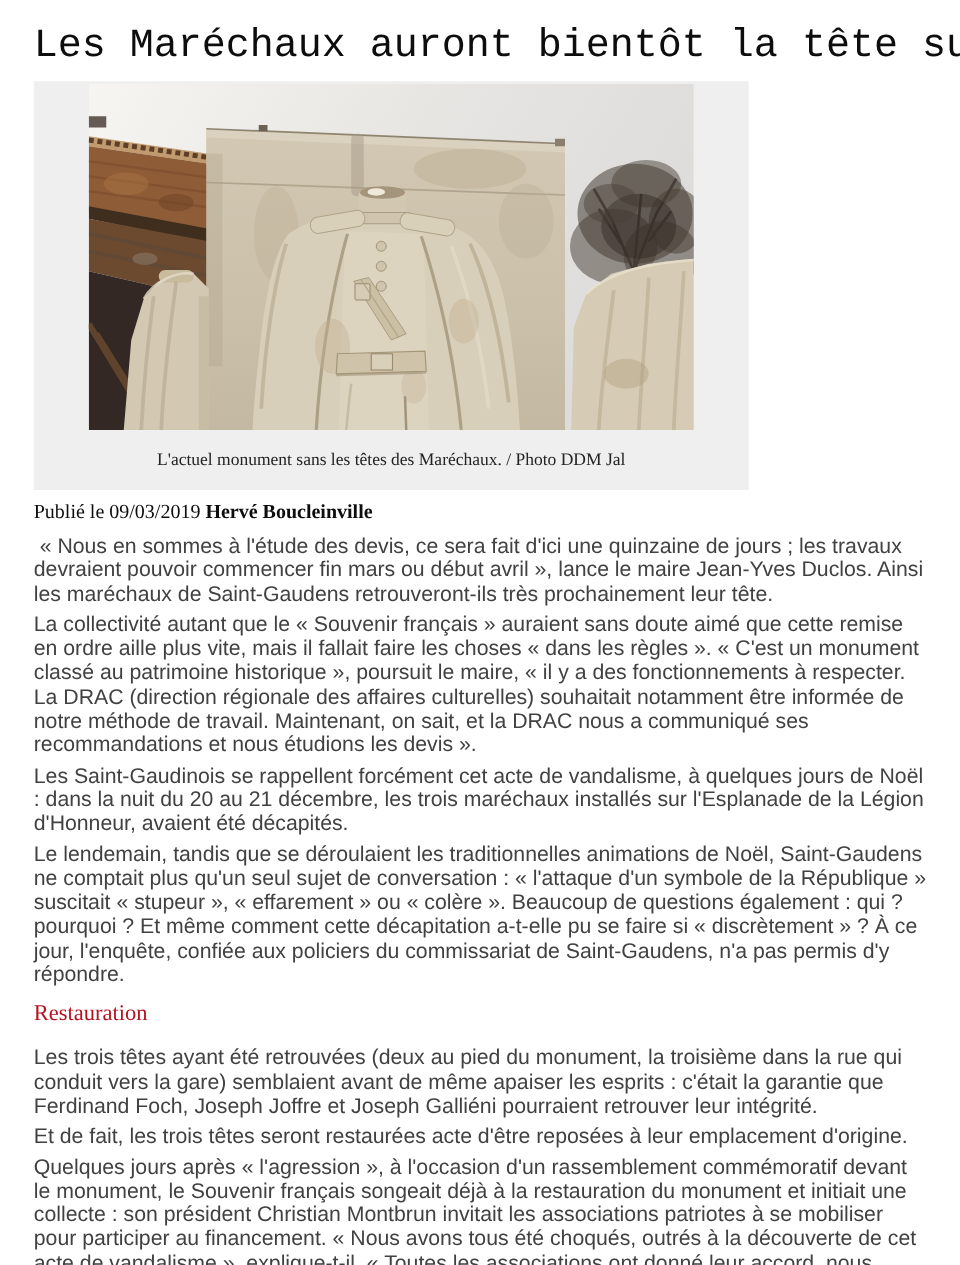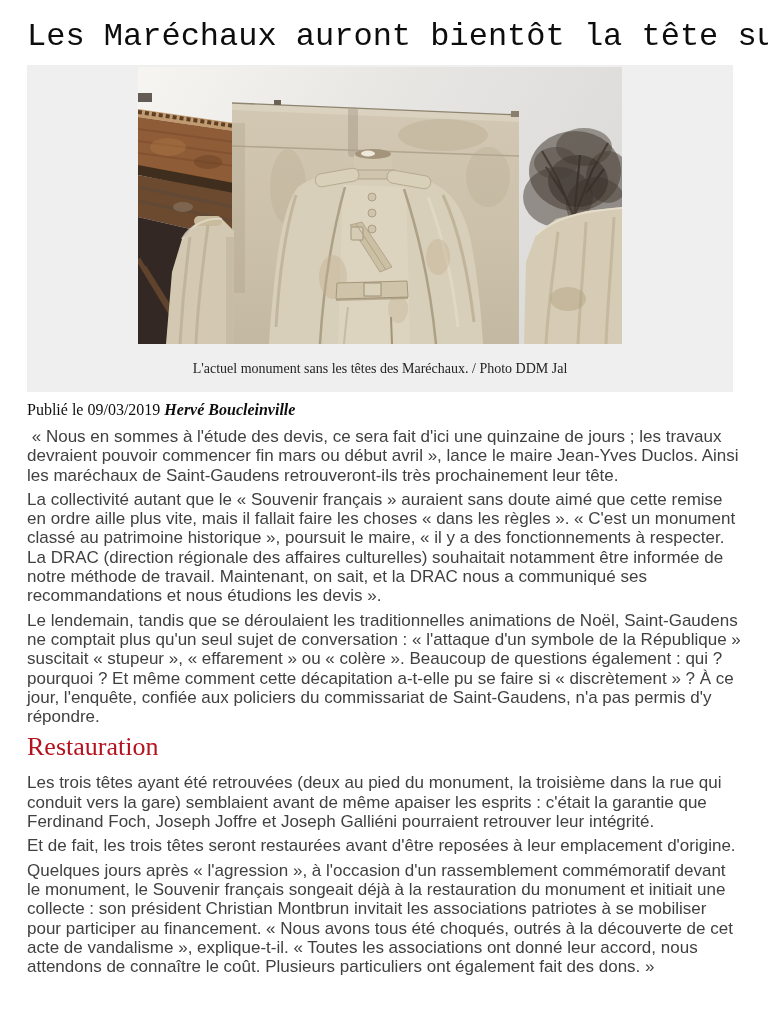--- a/index.html
+++ b/index.html
@@ -6,39 +6,39 @@
   .page{
     width:768px;height:1012px;box-sizing:border-box;
     padding:0 27px 0 27px;overflow:hidden;background:#fff;
     font-family:"Liberation Sans",sans-serif;
   }
   .title{
     font-family:Liberation Mono, monospace;font-weight:400;
     font-size:32px;line-height:39px;color:#0d0d0d;
     margin:0 0 9px;padding-top:17px;white-space:nowrap;
   }
-  .figure{background:var(--figure-bg,#efefef);width:706px;padding:2px 0 16px;margin:0;}
+  .figure{background:var(--figure-bg,#efefef);width:572px;padding:2px 0 16px;margin:0;}
   .photo-wrap{width:484px;margin:0 auto;}
   .photo{display:block;width:484px;height:277px;}
   .caption{
     margin:17px 10px 0;text-align:center;
     font-family:"Liberation Serif",serif;font-size:14px;line-height:15px;color:#232323;
   }
   .byline{
     font-family:"Liberation Serif",serif;font-size:16px;line-height:18px;
     color:#0d0d0d;margin:9px 0 8px;
   }
-  .byline .author{font-weight:700;font-style:italic;}
+  .byline .author{font-weight:700;}
   .para{
     font-size:17px;line-height:19.3px;color:var(--body-text,#414141);
     margin:0 0 5px;
   }
   .section{
     font-family:"Liberation Serif",serif;font-weight:400;
-    font-size:26px;line-height:24px;color:var(--heading-red,#b5121f);
+    font-size:18px;line-height:24px;color:var(--heading-red,#b5121f);
     margin:9px 0 14px;
   }
 </style>
 </head>
 <body>
 
 <div class="page">
 
   <h1 class="title">Les Maréchaux auront bientôt la tête sur les épaules</h1>
 
@@ -160,24 +160,25 @@
       </svg>
     </div>
     <figcaption class="caption">L'actuel monument sans les têtes des Maréchaux. / Photo DDM Jal</figcaption>
   </figure>
 
   <p class="byline"><span>Publié le 09/03/2019</span> <span class="author">Hervé Boucleinville</span></p>
 
   <div>
       <p class="para">&nbsp;« Nous en sommes à l'étude des devis, ce sera fait d'ici une quinzaine de jours ; les travaux devraient pouvoir commencer fin mars ou début avril », lance le maire Jean-Yves Duclos. Ainsi les maréchaux de Saint-Gaudens retrouveront-ils très prochainement leur tête.</p>
       <p class="para">La collectivité autant que le « Souvenir français » auraient sans doute aimé que cette remise en ordre aille plus vite, mais il fallait faire les choses « dans les règles ». « C'est un monument classé au patrimoine historique », poursuit le maire, « il y a des fonctionnements à respecter. La DRAC (direction régionale des affaires culturelles) souhaitait notamment être informée de notre méthode de travail. Maintenant, on sait, et la DRAC nous a communiqué ses recommandations et nous étudions les devis ».</p>
+      <p class="para">Les Saint-Gaudinois se rappellent forcément cet acte de vandalisme, à quelques jours de Noël : dans la nuit du 20 au 21 décembre, les trois maréchaux installés sur l'Esplanade de la Légion d'Honneur, avaient été décapités.</p>
       <p class="para">Le lendemain, tandis que se déroulaient les traditionnelles animations de Noël, Saint-Gaudens ne comptait plus qu'un seul sujet de conversation : « l'attaque d'un symbole de la République » suscitait « stupeur », « effarement » ou « colère ». Beaucoup de questions également : qui ? pourquoi ? Et même comment cette décapitation a-t-elle pu se faire si « discrètement » ? À ce jour, l'enquête, confiée aux policiers du commissariat de Saint-Gaudens, n'a pas permis d'y répondre.</p>
     </div>
 
   <h2 class="section">Restauration</h2>
 
   <div>
       <p class="para">Les trois têtes ayant été retrouvées (deux au pied du monument, la troisième dans la rue qui conduit vers la gare) semblaient avant de même apaiser les esprits : c'était la garantie que Ferdinand Foch, Joseph Joffre et Joseph Galliéni pourraient retrouver leur intégrité.</p>
-      <p class="para">Et de fait, les trois têtes seront restaurées avant d'être reposées à leur emplacement d'origine.</p>
+      <p class="para">Et de fait, les trois têtes seront restaurées acte d'être reposées à leur emplacement d'origine.</p>
       <p class="para">Quelques jours après « l'agression », à l'occasion d'un rassemblement commémoratif devant le monument, le Souvenir français songeait déjà à la restauration du monument et initiait une collecte : son président Christian Montbrun invitait les associations patriotes à se mobiliser pour participer au financement. « Nous avons tous été choqués, outrés à la découverte de cet acte de vandalisme », explique-t-il. « Toutes les associations ont donné leur accord, nous attendons de connaître le coût. Plusieurs particuliers ont également fait des dons. »</p>
     </div>
 
 </div>
 
 </body></html>

